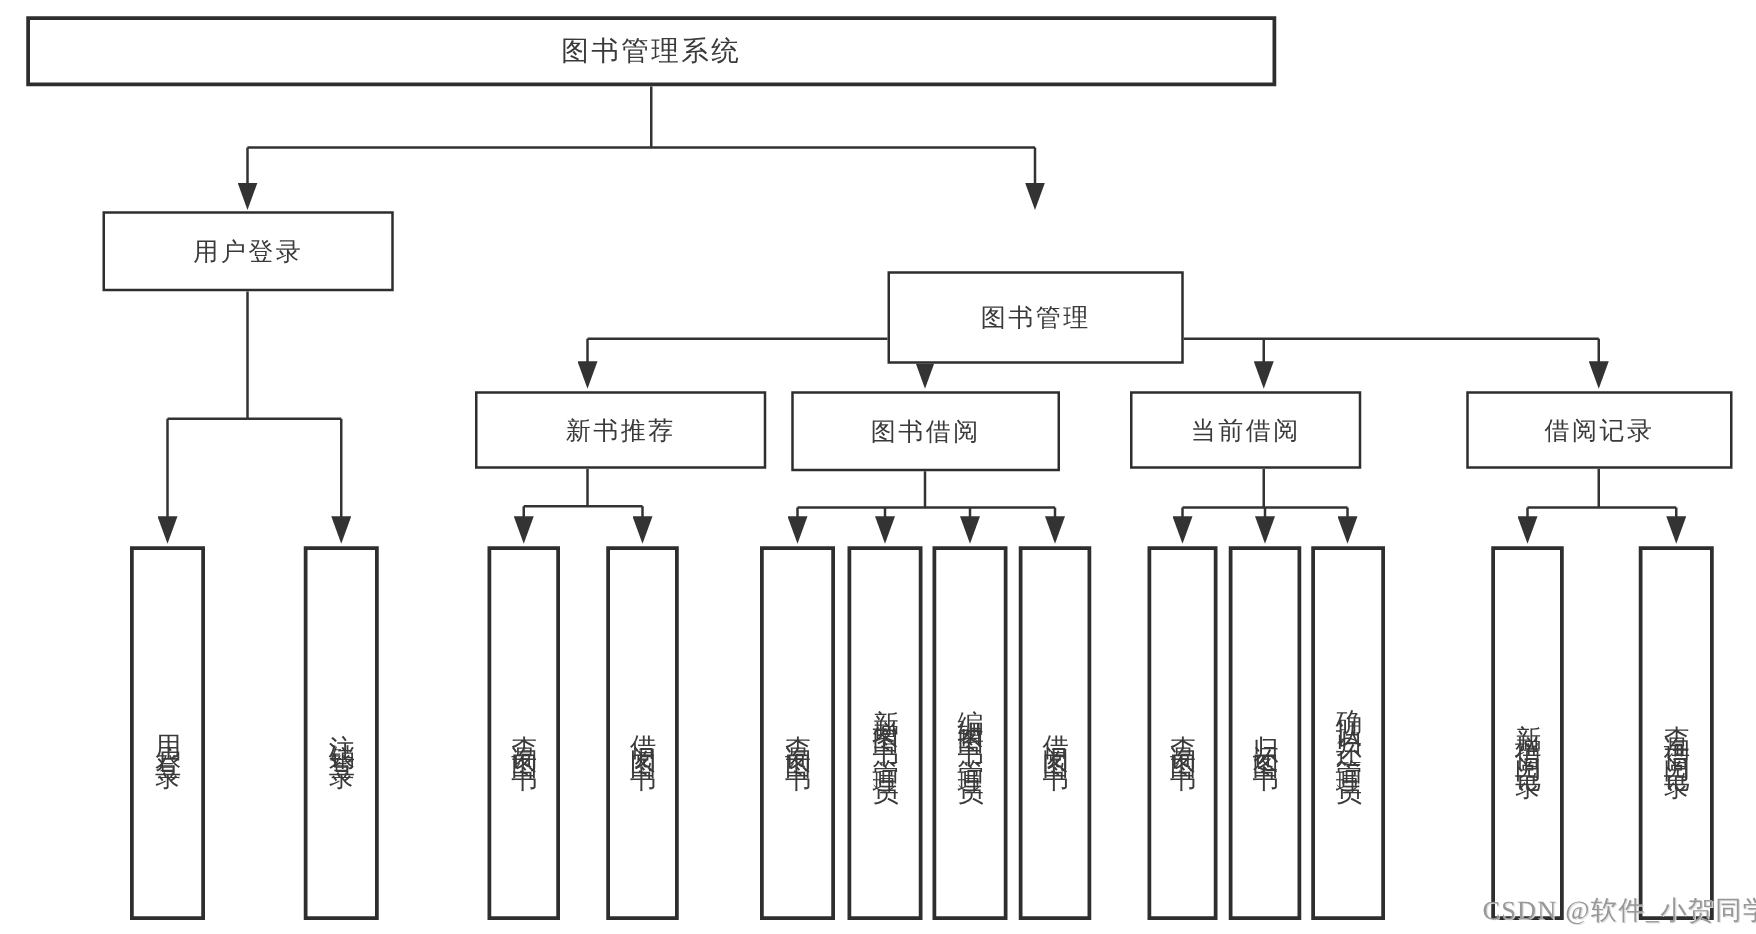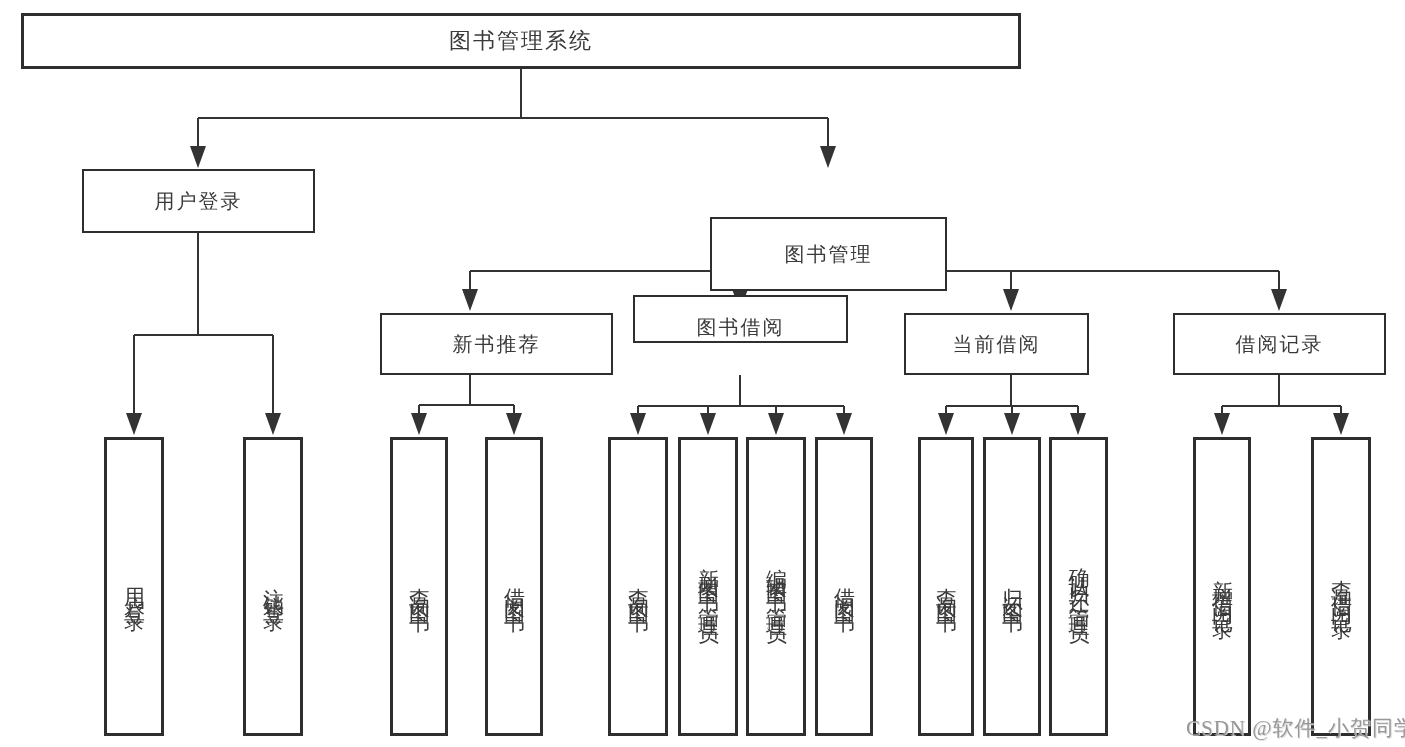--- a/index.html
+++ b/index.html
@@ -131,21 +131,21 @@
   <div class="hbox" style="left:82px; top:169px; width:233px; height:64px;">
     <span>用户登录</span>
   </div>
   <div class="hbox" style="left:710px; top:169px; width:237px; height:74px;margin-top:48px;">
     <span>图书管理</span>
   </div>
 
   <div class="hbox" style="left:380px; top:313px; width:233px; height:62px;">
     <span>新书推荐</span>
   </div>
-  <div class="hbox" style="left:633px; top:295px; width:215px; height:48px;align-items:flex-end;">
+  <div class="hbox" style="left:633px; top:313px; width:215px; height:64px;">
     <span>图书借阅</span>
   </div>
   <div class="hbox" style="left:904px; top:313px; width:185px; height:62px;">
     <span>当前借阅</span>
   </div>
   <div class="hbox" style="left:1173px; top:313px; width:213px; height:62px;">
     <span>借阅记录</span>
   </div>
 
   <div class="leaf" style="left:104px; width:60px;">

